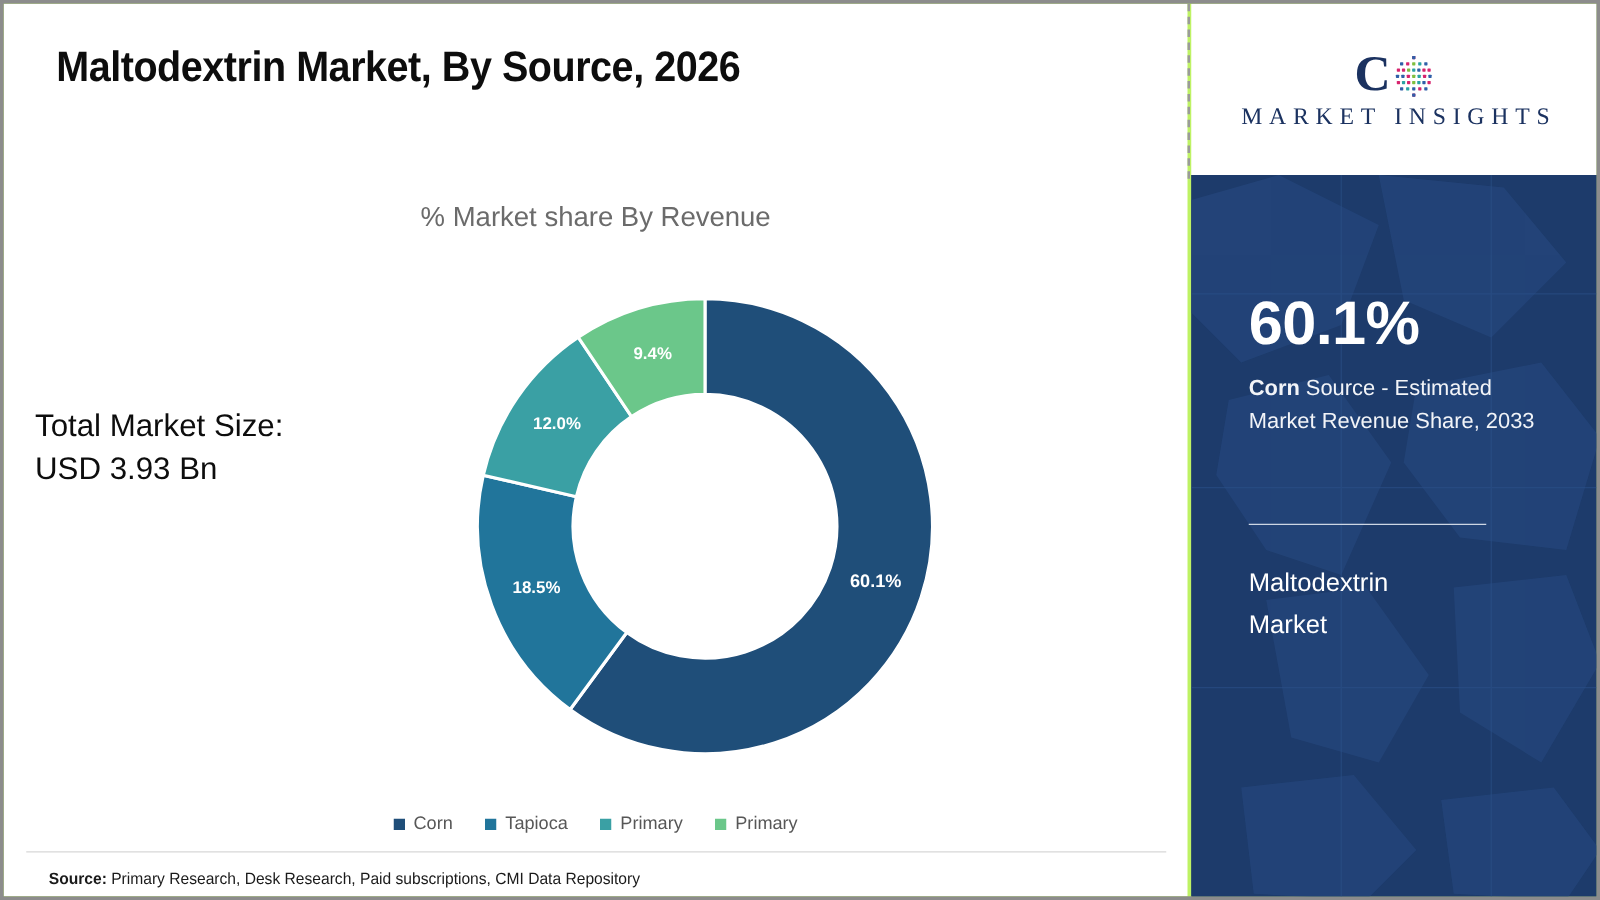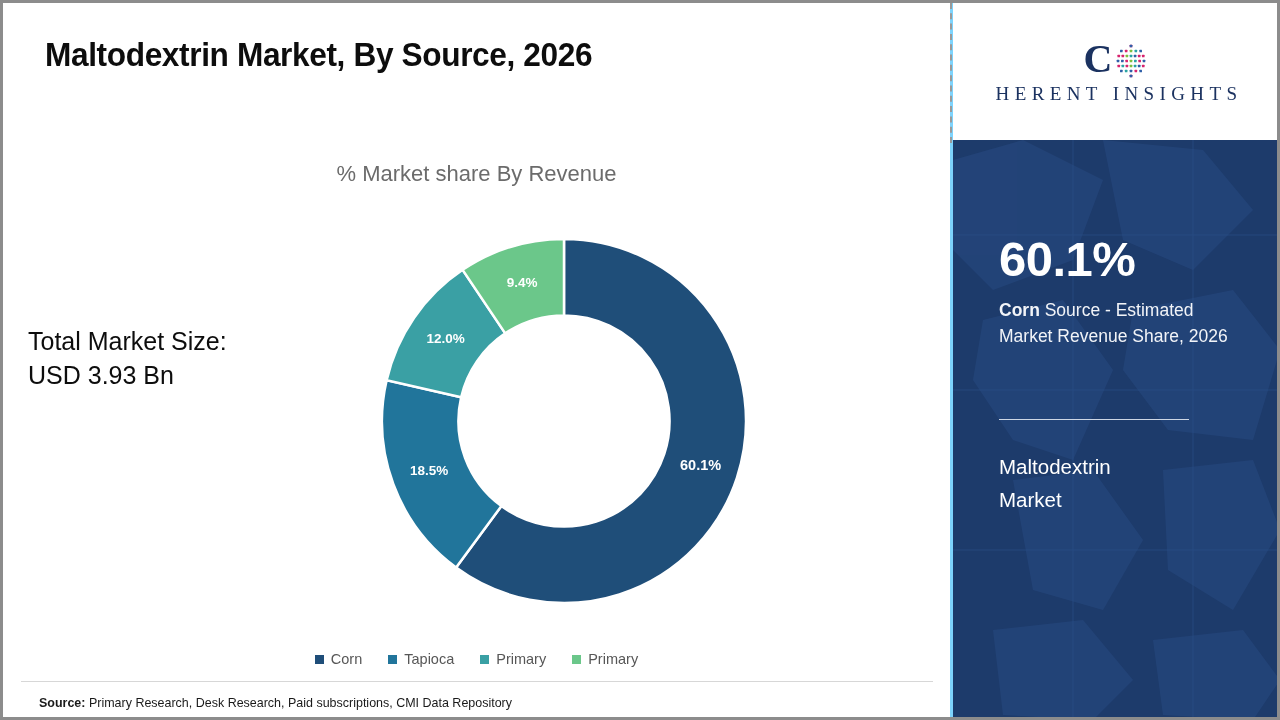--- a/index.html
+++ b/index.html
@@ -5,21 +5,21 @@
   html,body{margin:0;padding:0;}
   body{
     width:1280px;height:720px;overflow:hidden;
     font-family:"Liberation Sans", sans-serif;
     background:#ffffff;
   }
   #frame{
     position:relative;width:1280px;height:720px;
     box-sizing:border-box;
     border:3px solid #8c8c8c;
-    background:#7dd3fc;
+    background:#bef264;
     overflow:hidden;
   }
 
   
   #main-area{
     position:absolute;left:0;top:0;width:947px;height:714px;
     background:#fff;
   }
   #page-title{
     position:absolute;left:42px;top:32px;
@@ -231,21 +231,21 @@
               <rect x="10.86" y="25.70" width="2.6" height="2.6" rx="0.5" fill="#2aa3a3"></rect>
               <rect x="15.70" y="25.70" width="2.6" height="2.6" rx="0.5" fill="#2f5fa8"></rect>
               <rect x="20.54" y="25.70" width="2.6" height="2.6" rx="0.5" fill="#d6246e"></rect>
               <rect x="25.39" y="25.70" width="2.6" height="2.6" rx="0.5" fill="#2f5fa8"></rect>
               <rect x="15.70" y="30.70" width="2.6" height="2.6" rx="0.5" fill="#d6246e"></rect>
               <rect x="15.70" y="30.70" width="2.6" height="2.6" rx="0.5" fill="#2f5fa8"></rect>
             </g>
         </svg>
       </span>
     </div>
-    <div id="logo-sub">HERENT INSIGHTS</div>
+    <div id="logo-sub">MARKET INSIGHTS</div>
   </div>
 
   <div id="stat-panel">
     <svg class="mapbg" viewBox="0 0 327 580" preserveAspectRatio="none">
       <rect x="0" y="0" width="327" height="580" fill="#1d3b6b"></rect>
       <g fill="#24457a" opacity="0.85">
         <path d="M0,20 L70,0 L150,40 L120,120 L40,150 L0,110 Z"></path>
         <path d="M150,0 L250,10 L300,70 L240,130 L170,100 Z"></path>
         <path d="M30,180 L110,160 L160,230 L120,320 L60,300 L20,240 Z"></path>
         <path d="M180,170 L280,150 L327,210 L300,300 L215,290 L170,230 Z"></path>
@@ -258,21 +258,21 @@
         <line x1="0" y1="95" x2="327" y2="95"></line>
         <line x1="0" y1="250" x2="327" y2="250"></line>
         <line x1="0" y1="410" x2="327" y2="410"></line>
         <line x1="120" y1="0" x2="120" y2="580"></line>
         <line x1="240" y1="0" x2="240" y2="580"></line>
       </g>
     </svg>
     <div id="stat-inner">
       <div id="stat-value">60.1%</div>
       <div id="stat-desc">
-        <b>Corn</b><span> Source - Estimated Market Revenue Share, 2026</span>
+        <b>Corn</b><span> Source - Estimated Market Revenue Share, 2033</span>
       </div>
       <div id="stat-rule"></div>
       <div id="stat-product">
         <div>Maltodextrin</div>
         <div>Market</div>
       </div>
     </div>
   </div>
 
 </div>

